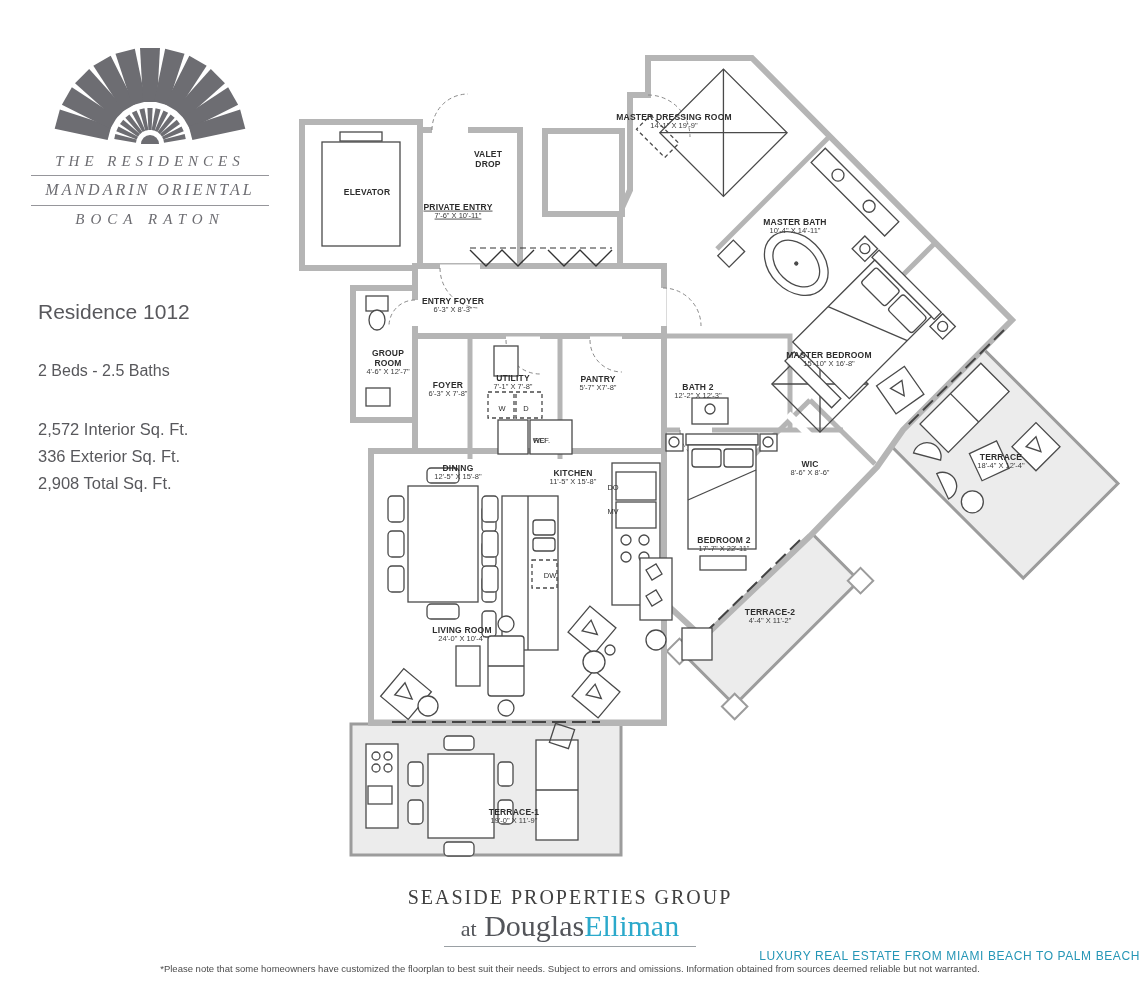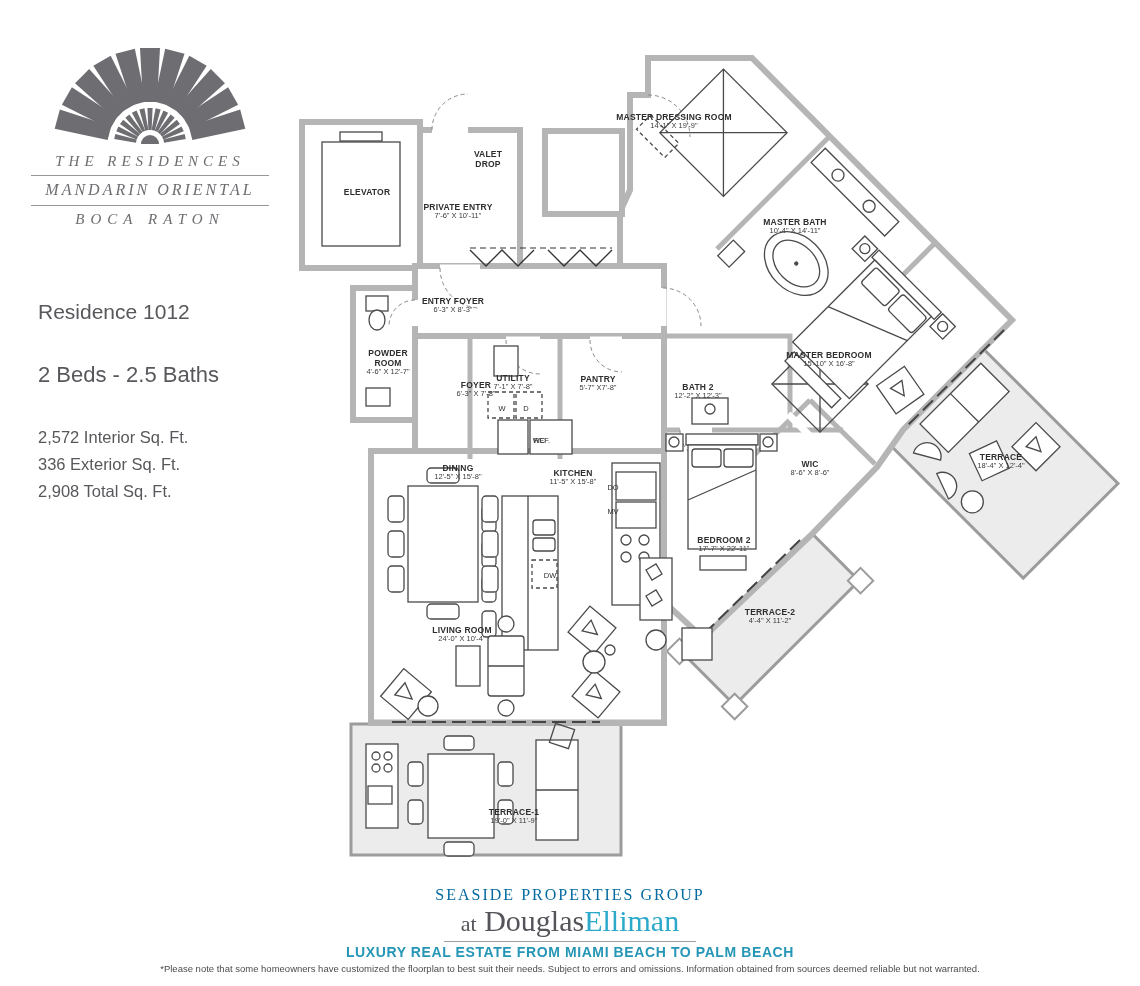--- a/index.html
+++ b/index.html
@@ -10,41 +10,41 @@
   .logo svg{display:block;margin:0 auto;}
   .logo-lines{color:#6d6d72;text-align:center;}
   .logo-line{font-family:"Liberation Serif","DejaVu Serif",serif;white-space:nowrap;font-style:italic;}
   .logo-l1{font-size:15px;letter-spacing:5px;padding:3px 0 5px;}
   .logo-l2{font-size:16px;letter-spacing:3px;padding:5px 0 6px;}
   .logo-l3{font-size:15px;letter-spacing:6px;padding:5px 0 2px;}
   .logo-rule{height:1px;background:#96969b;width:238px;margin:0 auto;}
   
   .info{position:absolute;left:38px;top:300px;color:#58585c;}
   .info-title{font-size:21px;margin-bottom:38px;}
-  .info-beds{font-size:22px;margin-bottom:36px;}
+  .info-beds{font-size:16px;margin-bottom:36px;}
   .info-sqft{font-size:16.5px;line-height:27px;}
   
   .plan{position:absolute;left:0;top:0;width:1140px;height:986px;}
   .plan-labels{position:absolute;left:0;top:0;width:1140px;height:986px;pointer-events:none;}
   .room-label{position:absolute;transform:translate(-50%,-50%);text-align:center;
               white-space:pre-line;line-height:1.18;}
   .room-label .rname{display:block;font-size:8.5px;font-weight:700;color:#2d2d2d;letter-spacing:0.2px;}
   .room-label .rdims{display:block;font-size:7.5px;font-weight:400;color:#3a3a3a;white-space:nowrap;}
   .fixture-label{position:absolute;transform:translate(-50%,-50%);font-size:7.5px;
                  font-weight:500;color:#2d2d2d;white-space:nowrap;}
   
   .brand{position:absolute;left:0;top:886px;width:1140px;text-align:center;}
-  .brand-group{font-family:"Liberation Serif","DejaVu Serif",serif;font-size:16px;
-               letter-spacing:2px;color:#0369a1;}
+  .brand-group{font-family:"Liberation Serif","DejaVu Serif",serif;font-size:20px;
+               letter-spacing:2px;color:#404040;}
   .brand-de{font-family:Liberation Serif, serif;font-size:30px;
             color:#53555a;margin-top:1px;line-height:32px;}
   .brand-de .at{font-size:22px;}
   .brand-de .elliman{color:#2BA9CB;}
   .brand-rule{width:252px;height:1px;background:#9aa0a4;margin:1px auto 2px;}
-  .brand-tag{font-size:14px;letter-spacing:0.6px;color:#2596B6;font-weight:700;}
+  .brand-tag{font-size:12px;letter-spacing:0.6px;color:#2596B6;font-weight:400;text-align:right;}
   .disclaimer{position:absolute;left:0;top:963px;width:1140px;text-align:center;
               font-size:9.5px;color:#4c4c4c;}
 </style>
 </head>
 <body>
 
 <div class="logo">
   <svg width="226" height="128" viewBox="0 0 226 128">
     <g fill="#6d6d72" transform="translate(113,122)">
 
@@ -321,27 +321,27 @@
     <path d="M968,196 a14,14 0 0 1 28,0 Z" transform="rotate(-30 982 196)"></path>
     <path d="M1000,206 a14,14 0 0 1 28,0 Z" transform="rotate(20 1014 206)"></path>
     <circle cx="1046" cy="196" r="11"></circle>
   </g>
 </svg>
 
 <div class="plan-labels" id="plan-labels">
     <div class="room-label" style="left: 367px; top: 192px;"><span class="rname">ELEVATOR</span></div>
     <div class="room-label" style="left: 488px; top: 159px;"><span class="rname">VALET
 DROP</span></div>
-    <div class="room-label" style="left: 458px; top: 211px;"><span class="rname">PRIVATE ENTRY</span><span class="rdims">7'-6" X 10'-11"</span></div>
+    <div class="room-label" style="left: 458px; top: 211px; text-decoration: underline;"><span class="rname">PRIVATE ENTRY</span><span class="rdims">7'-6" X 10'-11"</span></div>
     <div class="room-label" style="left: 674px; top: 121px;"><span class="rname">MASTER DRESSING ROOM</span><span class="rdims">14'-1" X 19'-9"</span></div>
     <div class="room-label" style="left: 795px; top: 226px;"><span class="rname">MASTER BATH</span><span class="rdims">10'-4" X 14'-11"</span></div>
     <div class="room-label" style="left: 453px; top: 305px;"><span class="rname">ENTRY FOYER</span><span class="rdims">6'-3" X 8'-3"</span></div>
-    <div class="room-label" style="left: 388px; top: 362px;"><span class="rname">POWDER
+    <div class="room-label" style="left: 388px; top: 362px;"><span class="rname">GROUP
 ROOM</span><span class="rdims">4'-6" X 12'-7"</span></div>
-    <div class="room-label" style="left: 476px; top: 389px;"><span class="rname">FOYER</span><span class="rdims">6'-3" X 7'-8"</span></div>
+    <div class="room-label" style="left: 448px; top: 389px;"><span class="rname">FOYER</span><span class="rdims">6'-3" X 7'-8"</span></div>
     <div class="room-label" style="left: 513px; top: 382px;"><span class="rname">UTILITY</span><span class="rdims">7'-1" X 7'-8"</span></div>
     <div class="room-label" style="left: 598px; top: 383px;"><span class="rname">PANTRY</span><span class="rdims">5'-7" X7'-8"</span></div>
     <div class="room-label" style="left: 698px; top: 391px;"><span class="rname">BATH 2</span><span class="rdims">12'-2" X 12'-3"</span></div>
     <div class="room-label" style="left: 829px; top: 359px;"><span class="rname">MASTER BEDROOM</span><span class="rdims">15'-10" X 16'-8"</span></div>
     <div class="room-label" style="left: 810px; top: 468px;"><span class="rname">WIC</span><span class="rdims">8'-6" X 8'-6"</span></div>
     <div class="room-label" style="left: 1001px; top: 461px;"><span class="rname">TERRACE</span><span class="rdims">18'-4" X 12'-4"</span></div>
     <div class="room-label" style="left: 458px; top: 472px;"><span class="rname">DINING</span><span class="rdims">12'-5" X 15'-8"</span></div>
     <div class="room-label" style="left: 573px; top: 477px;"><span class="rname">KITCHEN</span><span class="rdims">11'-5" X 15'-8"</span></div>
     <div class="room-label" style="left: 724px; top: 544px;"><span class="rname">BEDROOM 2</span><span class="rdims">17'-7" X 22'-11"</span></div>
     <div class="room-label" style="left: 770px; top: 616px;"><span class="rname">TERRACE-2</span><span class="rdims">4'-4" X 11'-2"</span></div>

